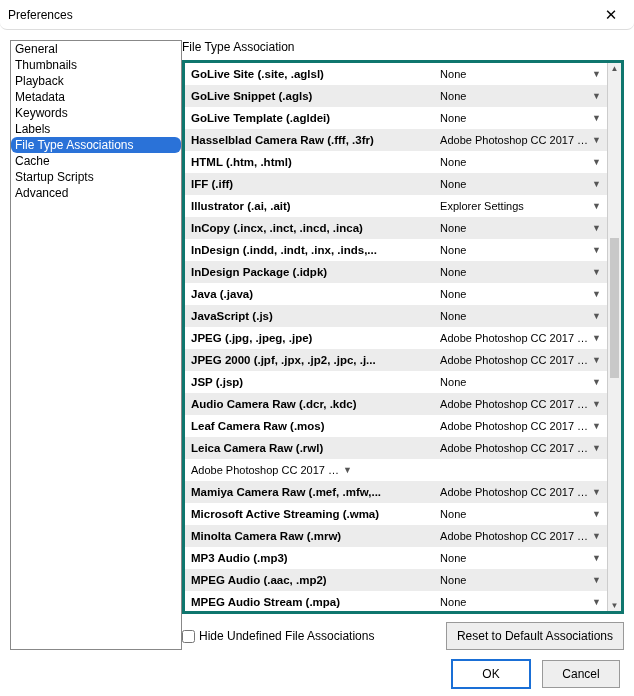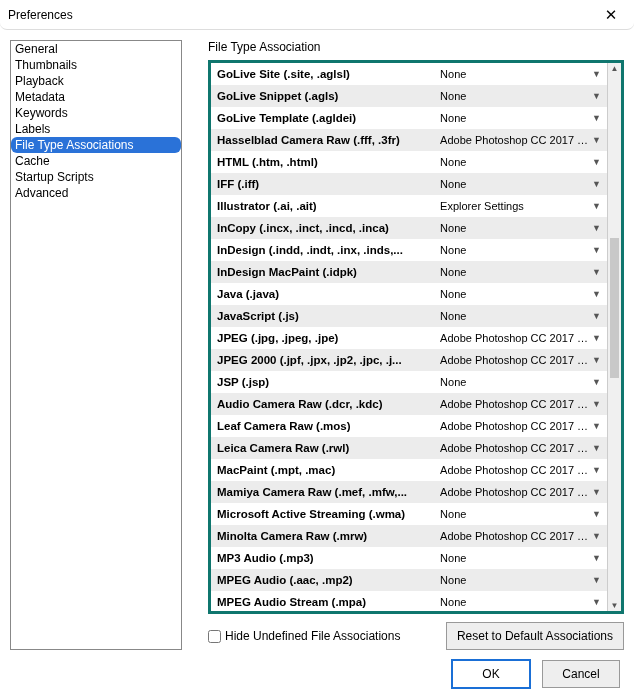--- a/index.html
+++ b/index.html
@@ -26,21 +26,21 @@
     font-size: 15px;
     line-height: 1;
     width: 30px;
     text-align: center;
     cursor: default;
   }
   .content {
     display: flex;
     padding: 10px 10px 0 10px;
     height: 620px;
-    gap: 26px;
+    gap: 0;
   }
   .sidebar {
     width: 172px;
     border: 1px solid #888;
     background: #fff;
     overflow: hidden;
   }
   .sidebar-item {
     padding: 1px 4px;
     font-size: 12px;
@@ -221,21 +221,21 @@
             <span class="name">InCopy (.incx, .inct, .incd, .inca)</span>
             <span class="value">None</span>
             <span class="chev">▼</span>
           </div>
           <div class="row">
             <span class="name">InDesign (.indd, .indt, .inx, .inds,...</span>
             <span class="value">None</span>
             <span class="chev">▼</span>
           </div>
           <div class="row">
-            <span class="name">InDesign MacPaint (.idpk)</span>
+            <span class="name">InDesign Package (.idpk)</span>
             <span class="value">None</span>
             <span class="chev">▼</span>
           </div>
           <div class="row">
             <span class="name">Java (.java)</span>
             <span class="value">None</span>
             <span class="chev">▼</span>
           </div>
           <div class="row">
             <span class="name">JavaScript (.js)</span>
@@ -266,21 +266,20 @@
             <span class="name">Leaf Camera Raw (.mos)</span>
             <span class="value">Adobe Photoshop CC 2017 1...</span>
             <span class="chev">▼</span>
           </div>
           <div class="row">
             <span class="name">Leica Camera Raw (.rwl)</span>
             <span class="value">Adobe Photoshop CC 2017 1...</span>
             <span class="chev">▼</span>
           </div>
           <div class="row">
-            <span class="name">MacPaint (.mpt, .mac)</span>
             <span class="value">Adobe Photoshop CC 2017 1...</span>
             <span class="chev">▼</span>
           </div>
           <div class="row">
             <span class="name">Mamiya Camera Raw (.mef, .mfw,...</span>
             <span class="value">Adobe Photoshop CC 2017 1...</span>
             <span class="chev">▼</span>
           </div>
           <div class="row">
             <span class="name">Microsoft Active Streaming (.wma)</span>

